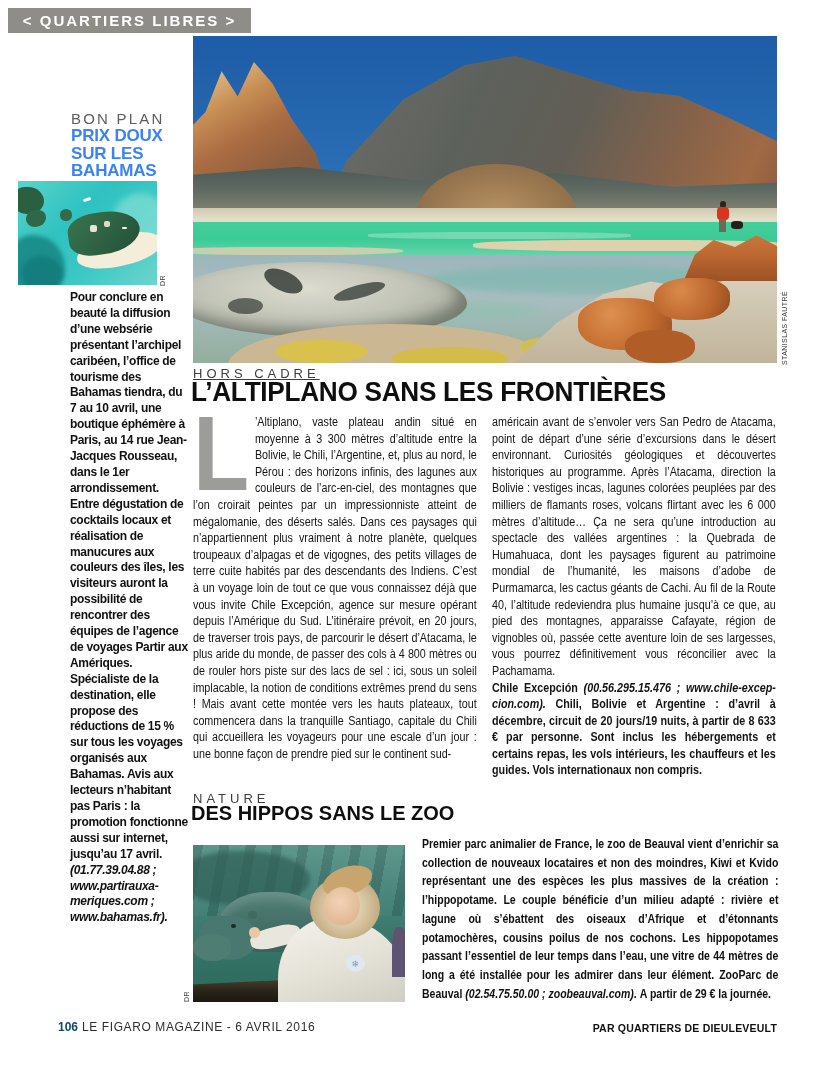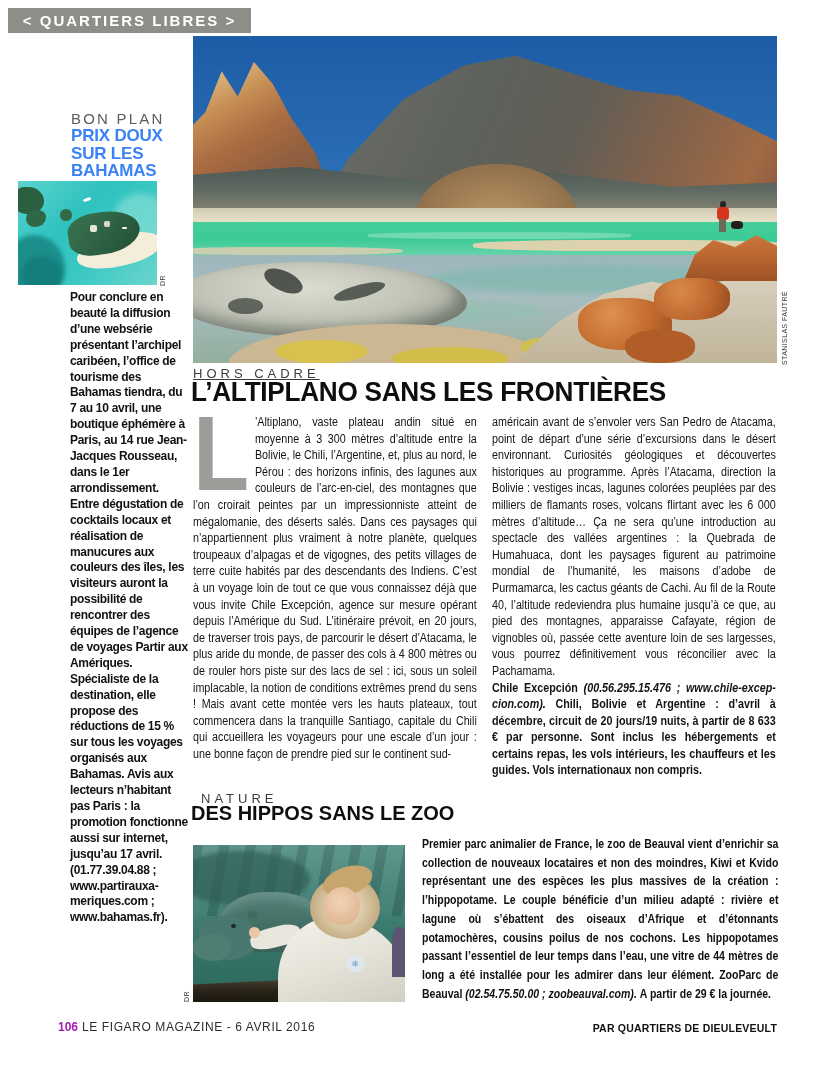--- a/index.html
+++ b/index.html
@@ -16,21 +16,21 @@
     color:#fff;font-weight:900;font-size:15px;letter-spacing:2px;white-space:nowrap;
   }
 
   
   .side-kicker{left:71px;top:110px;font-size:15px;letter-spacing:2.2px;color:#5d5d5b;}
   .side-title{left:71px;top:127px;width:122px;font-size:17px;line-height:17.5px;font-weight:900;letter-spacing:-0.2px;color:#3b82f6;}
   .side-body{
     left:70px;top:290px;width:118px;font-size:12px;font-weight:bold;
     line-height:15.9px;letter-spacing:-0.3px;color:#111;
   }
-  .side-contact{}
+  .side-contact{font-style:italic;}
 
   
   .photo{overflow:hidden;}
   .ph-bah{left:18px;top:181px;width:139px;height:104px;}
   .ph-main{left:193px;top:36px;width:584px;height:327px;}
   .ph-hip{left:193px;top:845px;width:212px;height:157px;}
   .layer{position:absolute;}
 
   
   .vcredit{
@@ -52,30 +52,30 @@
   .col2{left:492px;}
   .dropcap{
     float:left;width:62px;height:76px;margin:3px 10px 2px 0;
     font-size:108px;line-height:72px;font-weight:900;color:#9c9c98;
     overflow:hidden;
   }
   .b{font-weight:bold;}
   .bi{font-weight:bold;font-style:italic;}
 
   
-  .kicker-nat{left:193px;top:791px;margin-left:8px;}
+  .kicker-nat{left:193px;top:791px;}
   .nat-title{left:191px;top:802px;font-size:20px;font-weight:900;letter-spacing:0;color:#0e0e0e;white-space:nowrap;}
   .nat-body{
     left:422px;top:835px;width:440px;font-size:13px;font-weight:bold;line-height:18.7px;
     text-align:justify;transform:scaleX(0.81);transform-origin:0 0;color:#101010;
   }
 
   
   .foot-left{left:58px;top:1020px;font-size:12px;color:#2e2e2e;letter-spacing:0.6px;white-space:nowrap;}
-  .foot-left .pg{font-weight:900;color:#a21caf;letter-spacing:0;}
+  .foot-left .pg{font-weight:900;color:#0c4a6e;letter-spacing:0;}
   .foot-right{right:50px;top:1022px;font-size:10.5px;font-weight:900;color:#111;letter-spacing:0.2px;white-space:nowrap;}
 </style>
 </head>
 <body>
 
 <div class="abs banner">
   <span>&lt; QUARTIERS LIBRES &gt;</span>
 </div>
 
 <div class="abs side-kicker">BON PLAN</div>

